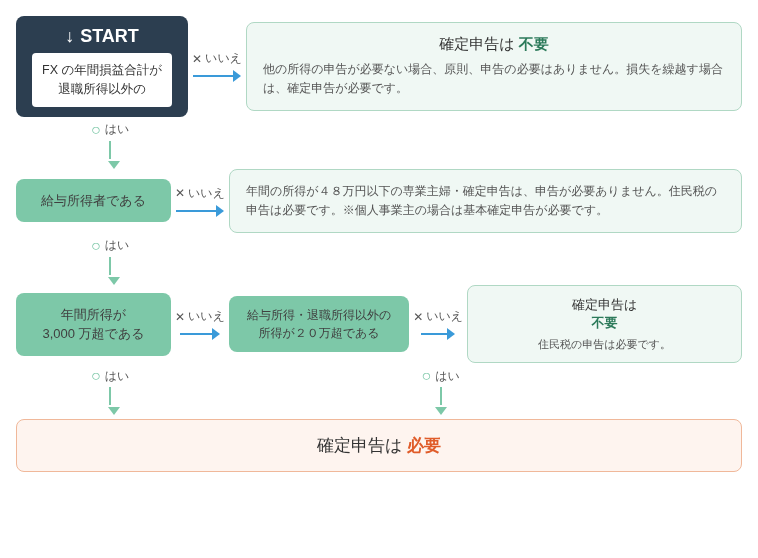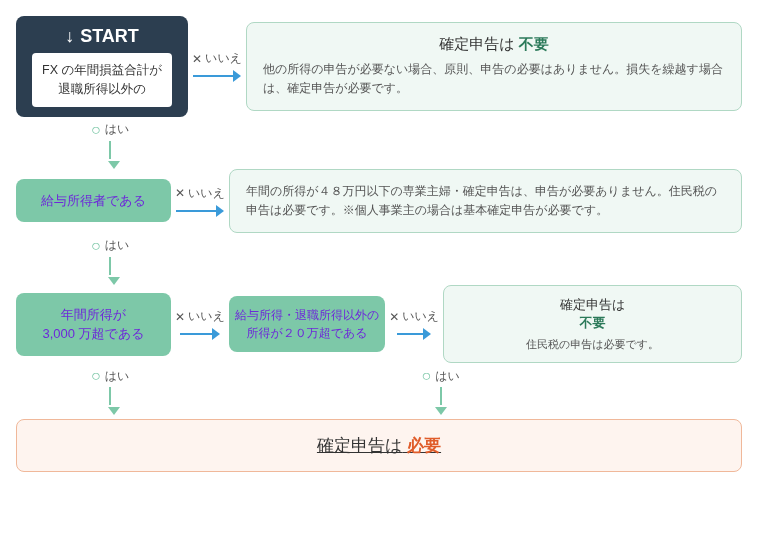--- a/index.html
+++ b/index.html
@@ -51,21 +51,21 @@
       color: #333;
       border-radius: 4px;
       padding: 8px 10px;
       font-size: 12.5px;
       line-height: 1.5;
     }
 
     
     .decision-box {
       background: #7dc8a8;
-      color: #6d28d9;
+      color: #404040;
       border-radius: 8px;
       padding: 12px 16px;
       min-width: 150px;
       text-align: center;
       font-size: 13px;
       line-height: 1.5;
     }
 
     
     .result-box {
@@ -156,21 +156,20 @@
 
     
     .final-box {
       background: #fef4ef;
       border: 1.5px solid #f0b89a;
       border-radius: 8px;
       padding: 14px 4px;
       width: 100%;
       text-align: center;
       margin-top: 4px;
-      text-decoration: underline;
     }
     .final-box .final-title {
       font-size: 17px;
       color: #333;
     }
     .final-box .final-title strong {
       color: #e05c2a;
       font-weight: bold;
     }
     .v-line {
@@ -267,21 +266,21 @@
       <div class="label" style="font-size:12px;color:#555;display:flex;align-items:center;gap:3px;margin-bottom:3px;">
         <span class="x-mark">✕</span>
         <span>いいえ</span>
       </div>
       <div class="line-row">
         <div class="h-line" style="width:32px;"></div>
         <div class="arrow-head-right"></div>
       </div>
     </div>
 
-    <div class="decision-box" style="min-width:155px;font-size:12px;padding:10px 6px;">
+    <div class="decision-box" style="min-width:155px;font-size:12px;padding:10px 18px;">
       <span>給与所得・退職所得以外の</span><br>
       <span>所得が２０万超である</span>
     </div>
 
     <div class="h-arrow">
       <div class="label" style="font-size:12px;color:#555;display:flex;align-items:center;gap:3px;margin-bottom:3px;">
         <span class="x-mark">✕</span>
         <span>いいえ</span>
       </div>
       <div class="line-row">

